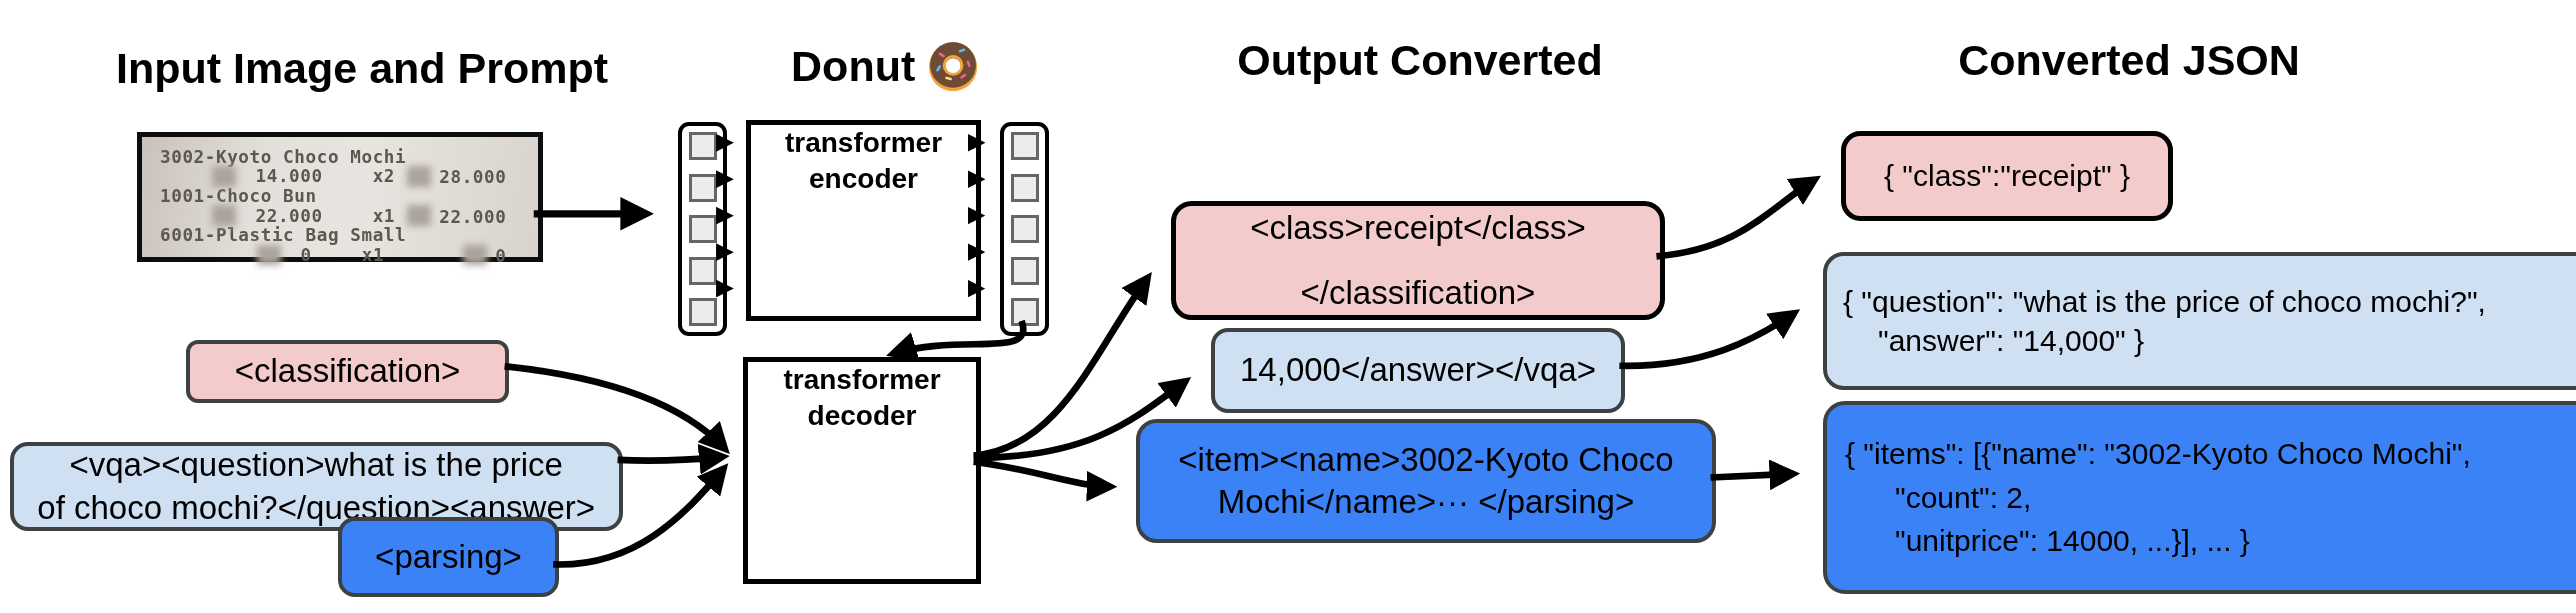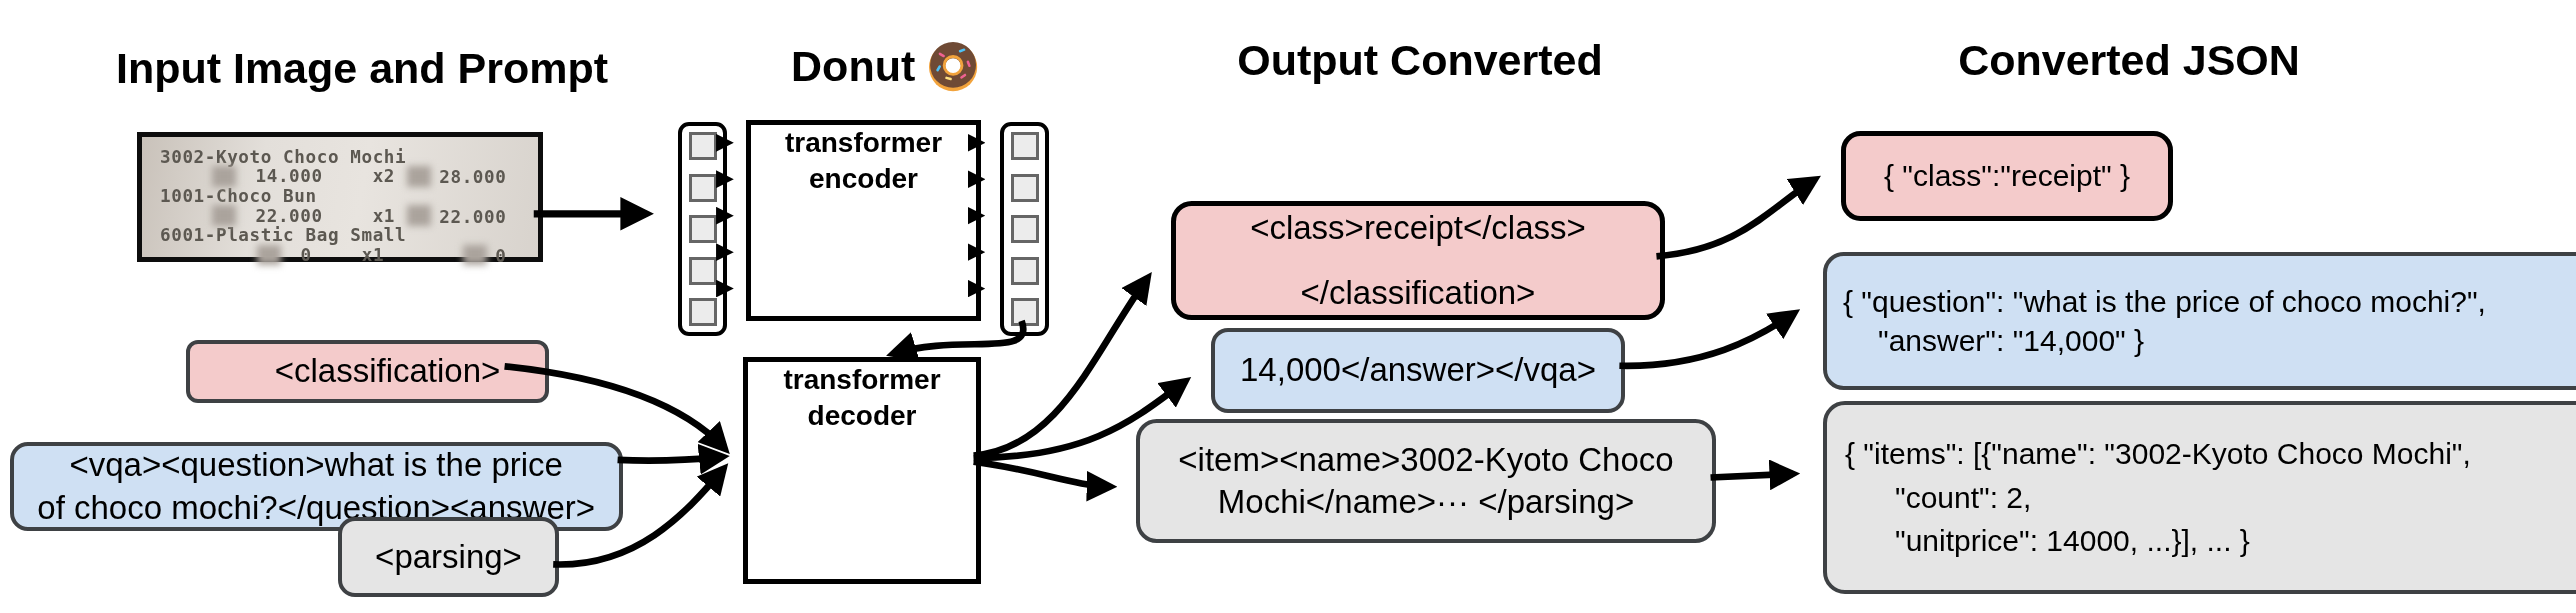--- a/index.html
+++ b/index.html
@@ -50,21 +50,21 @@
   .bx{
     position:absolute;border-radius:16px;
     display:flex;flex-direction:column;align-items:center;justify-content:center;
     font-size:33px;line-height:1.28;text-align:center;white-space:nowrap;
   }
   .bx.gray{border:4.3px solid #3e4144;}
   .bx.black{border:5.5px solid #000;}
   .bx.left{align-items:flex-start;text-align:left;}
   .fill-pink{background:#f4cbcb;}
   .fill-blue{background:#cfe0f3;}
-  .fill-green{background:#e5e5e5;justify-content:center;}
+  .fill-green{background:#3b82f6;justify-content:center;}
   .jline{display:block;}
   .ind{padding-left:50px;}
   .ind-sm{padding-left:35px;}
   svg.overlay{position:absolute;left:0;top:0;pointer-events:none;}
 </style>
 </head>
 <body>
 
 <div class="canvas">
 
@@ -152,21 +152,21 @@
   <div class="block" style="left:746px;top:120px;width:225px;height:191px;">
     <span>transformer</span>
     <span>encoder</span>
   </div>
 
   <div class="block" style="left:743px;top:357px;width:228px;height:217px;">
     <span>transformer</span>
     <span>decoder</span>
   </div>
 
-  <div class="bx gray fill-pink" style="left:186px;top:340px;width:315px;height:55px;border-radius:12px;padding-left:40px;">
+  <div class="bx gray fill-pink" style="left:186px;top:340px;width:315px;height:55px;border-radius:12px;">
     <span>&lt;classification&gt;</span>
   </div>
 
   <div class="bx gray fill-blue" style="left:9.7px;top:442px;width:605px;height:81px;border-radius:18px;">
     <span>&lt;vqa&gt;&lt;question&gt;what is the price</span>
     <span>of choco mochi?&lt;/question&gt;&lt;answer&gt;</span>
   </div>
 
   <div class="bx gray fill-green" style="left:338px;top:517px;width:213px;height:72px;border-radius:17px;">
     <span>&lt;parsing&gt;</span>

